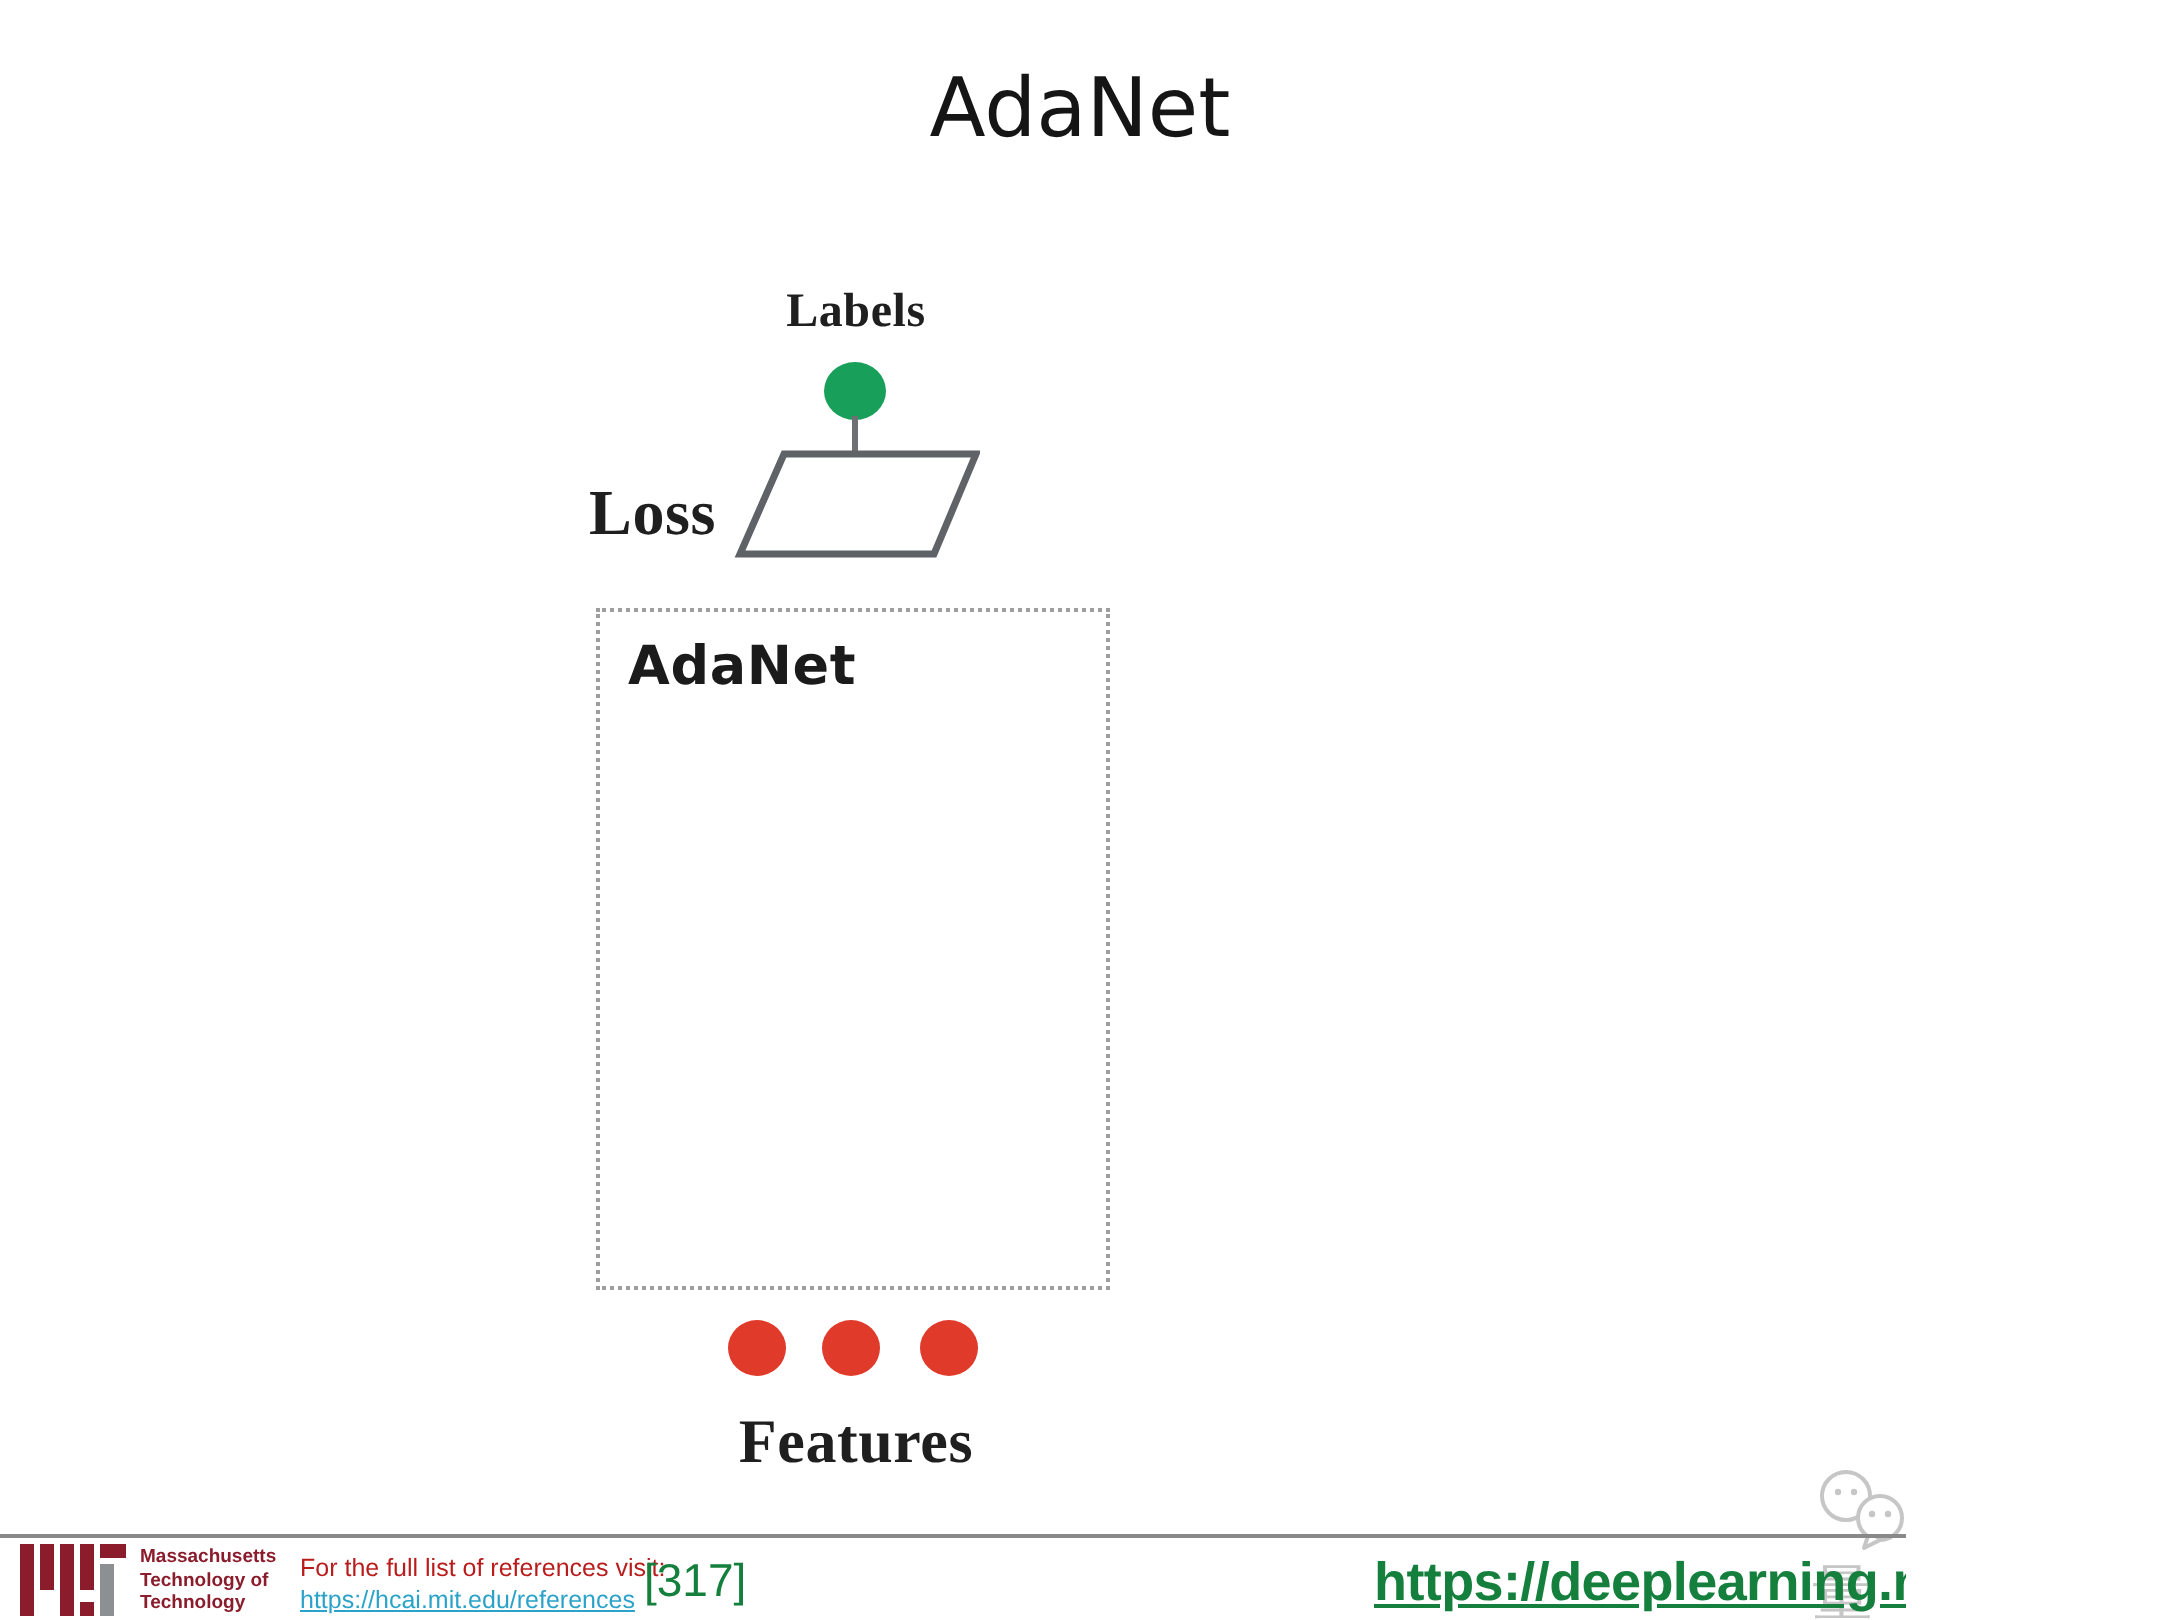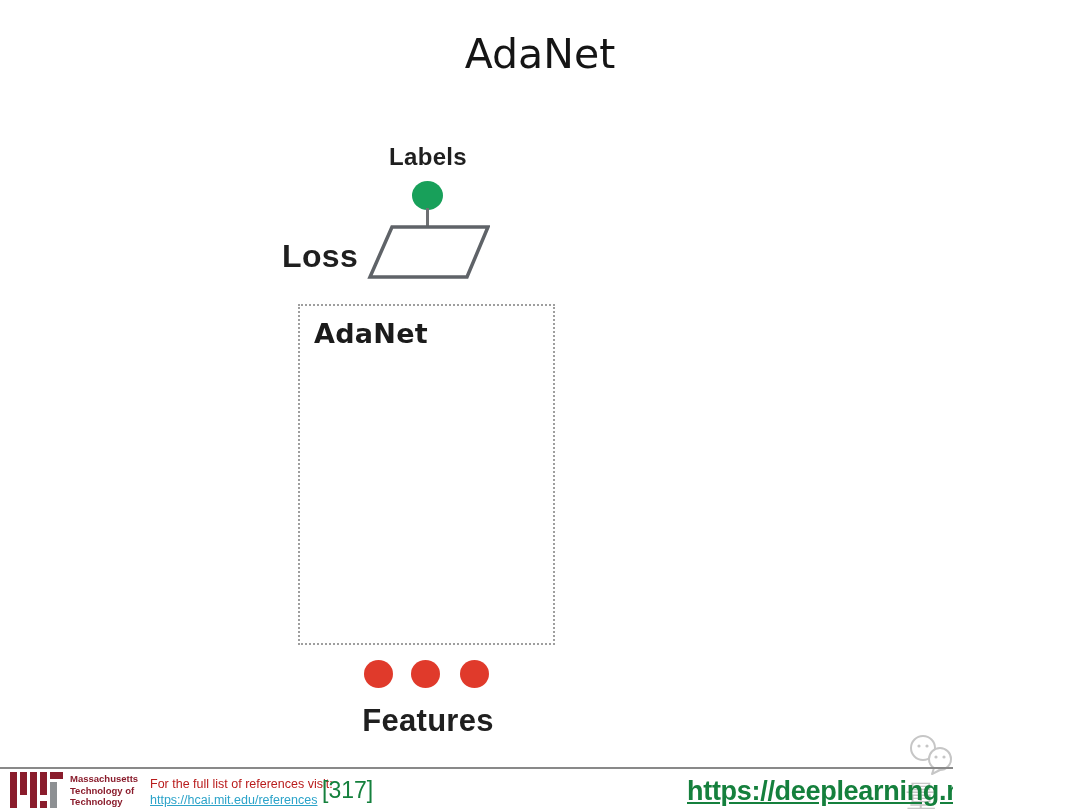--- a/index.html
+++ b/index.html
@@ -19,21 +19,21 @@
     top: 30px; left: 0; width: 1080px;
     text-align: center;
     font-family: "DejaVu Sans", sans-serif;
     font-size: 41px;
     font-weight: 400;
     color: #151515;
   }
 
   
   .diag-label {
-    font-family: Liberation Sans, sans-serif;
+    font-family: Liberation Serif, serif;
     font-weight: 700;
     color: #1f1f1f;
     font-size: 24px;
     letter-spacing: 0.3px;
   }
   .labels-caption  { top: 143px; left: 328px; width: 200px; text-align: center; }
   .loss-caption    { top: 238px; left: 238px; width: 120px; text-align: right; font-size: 32px; }
   .features-caption{ top: 703px; left: 328px; width: 200px; text-align: center; font-size: 31px; }
 
   

